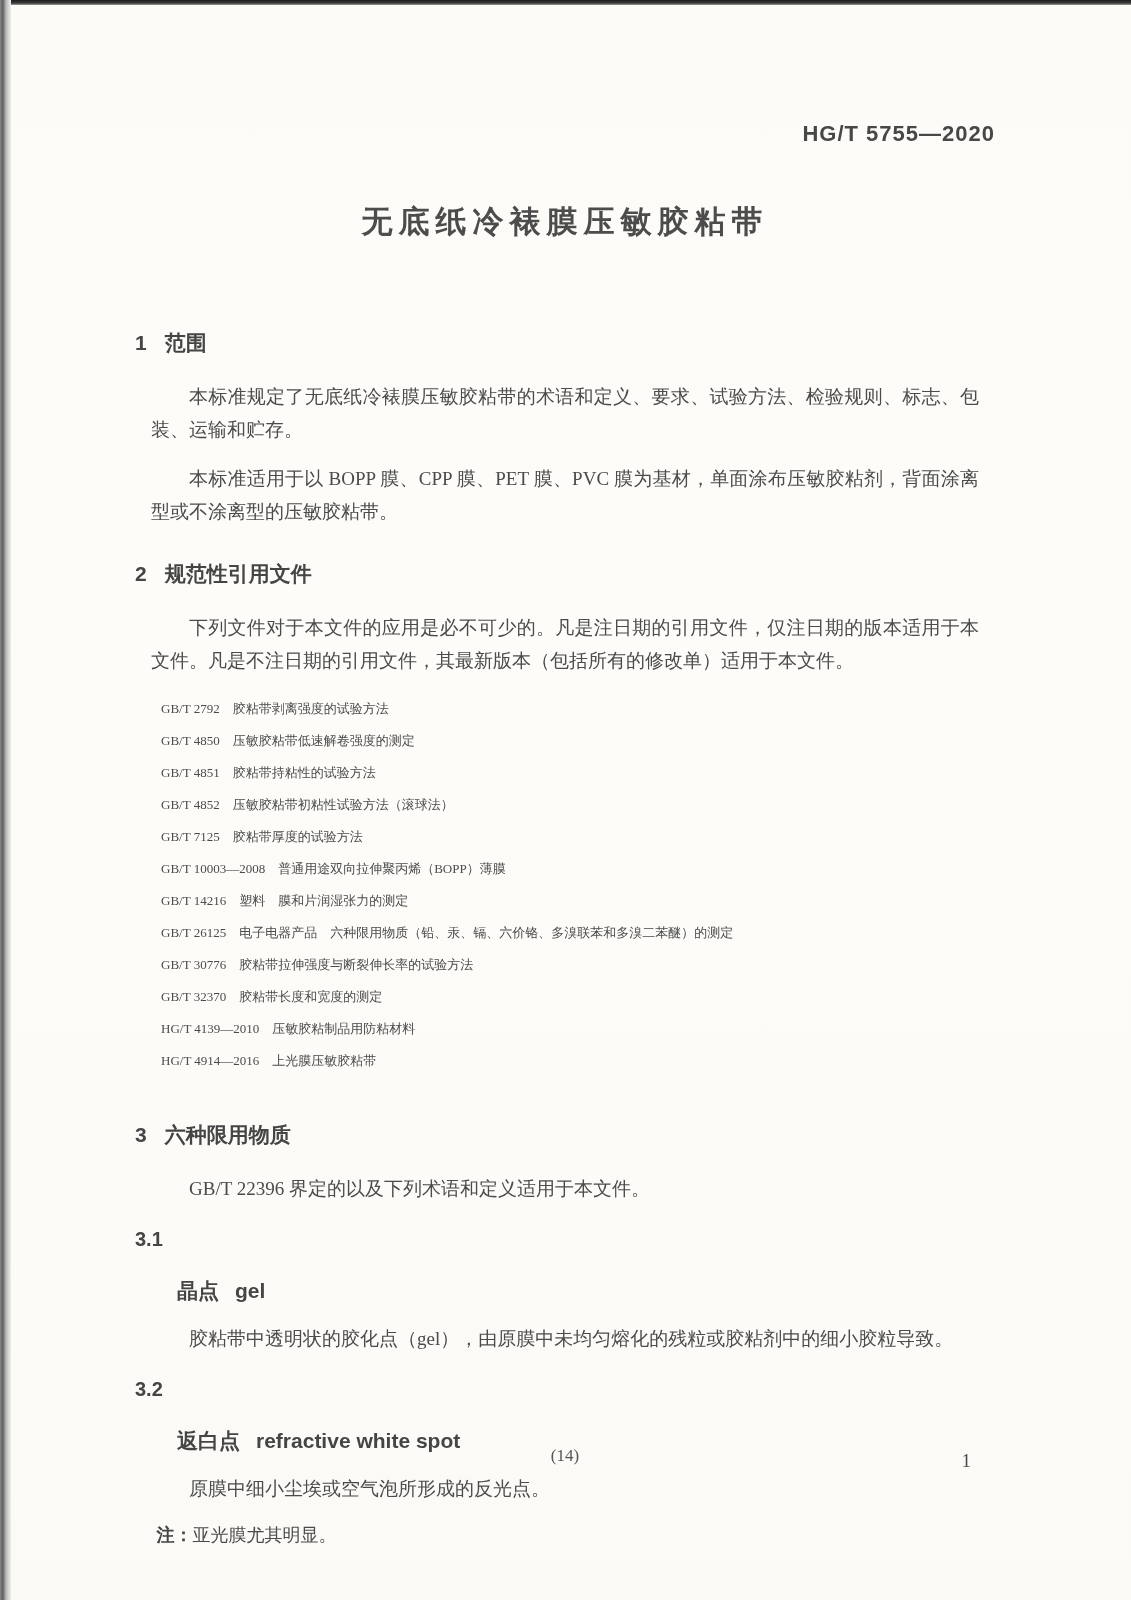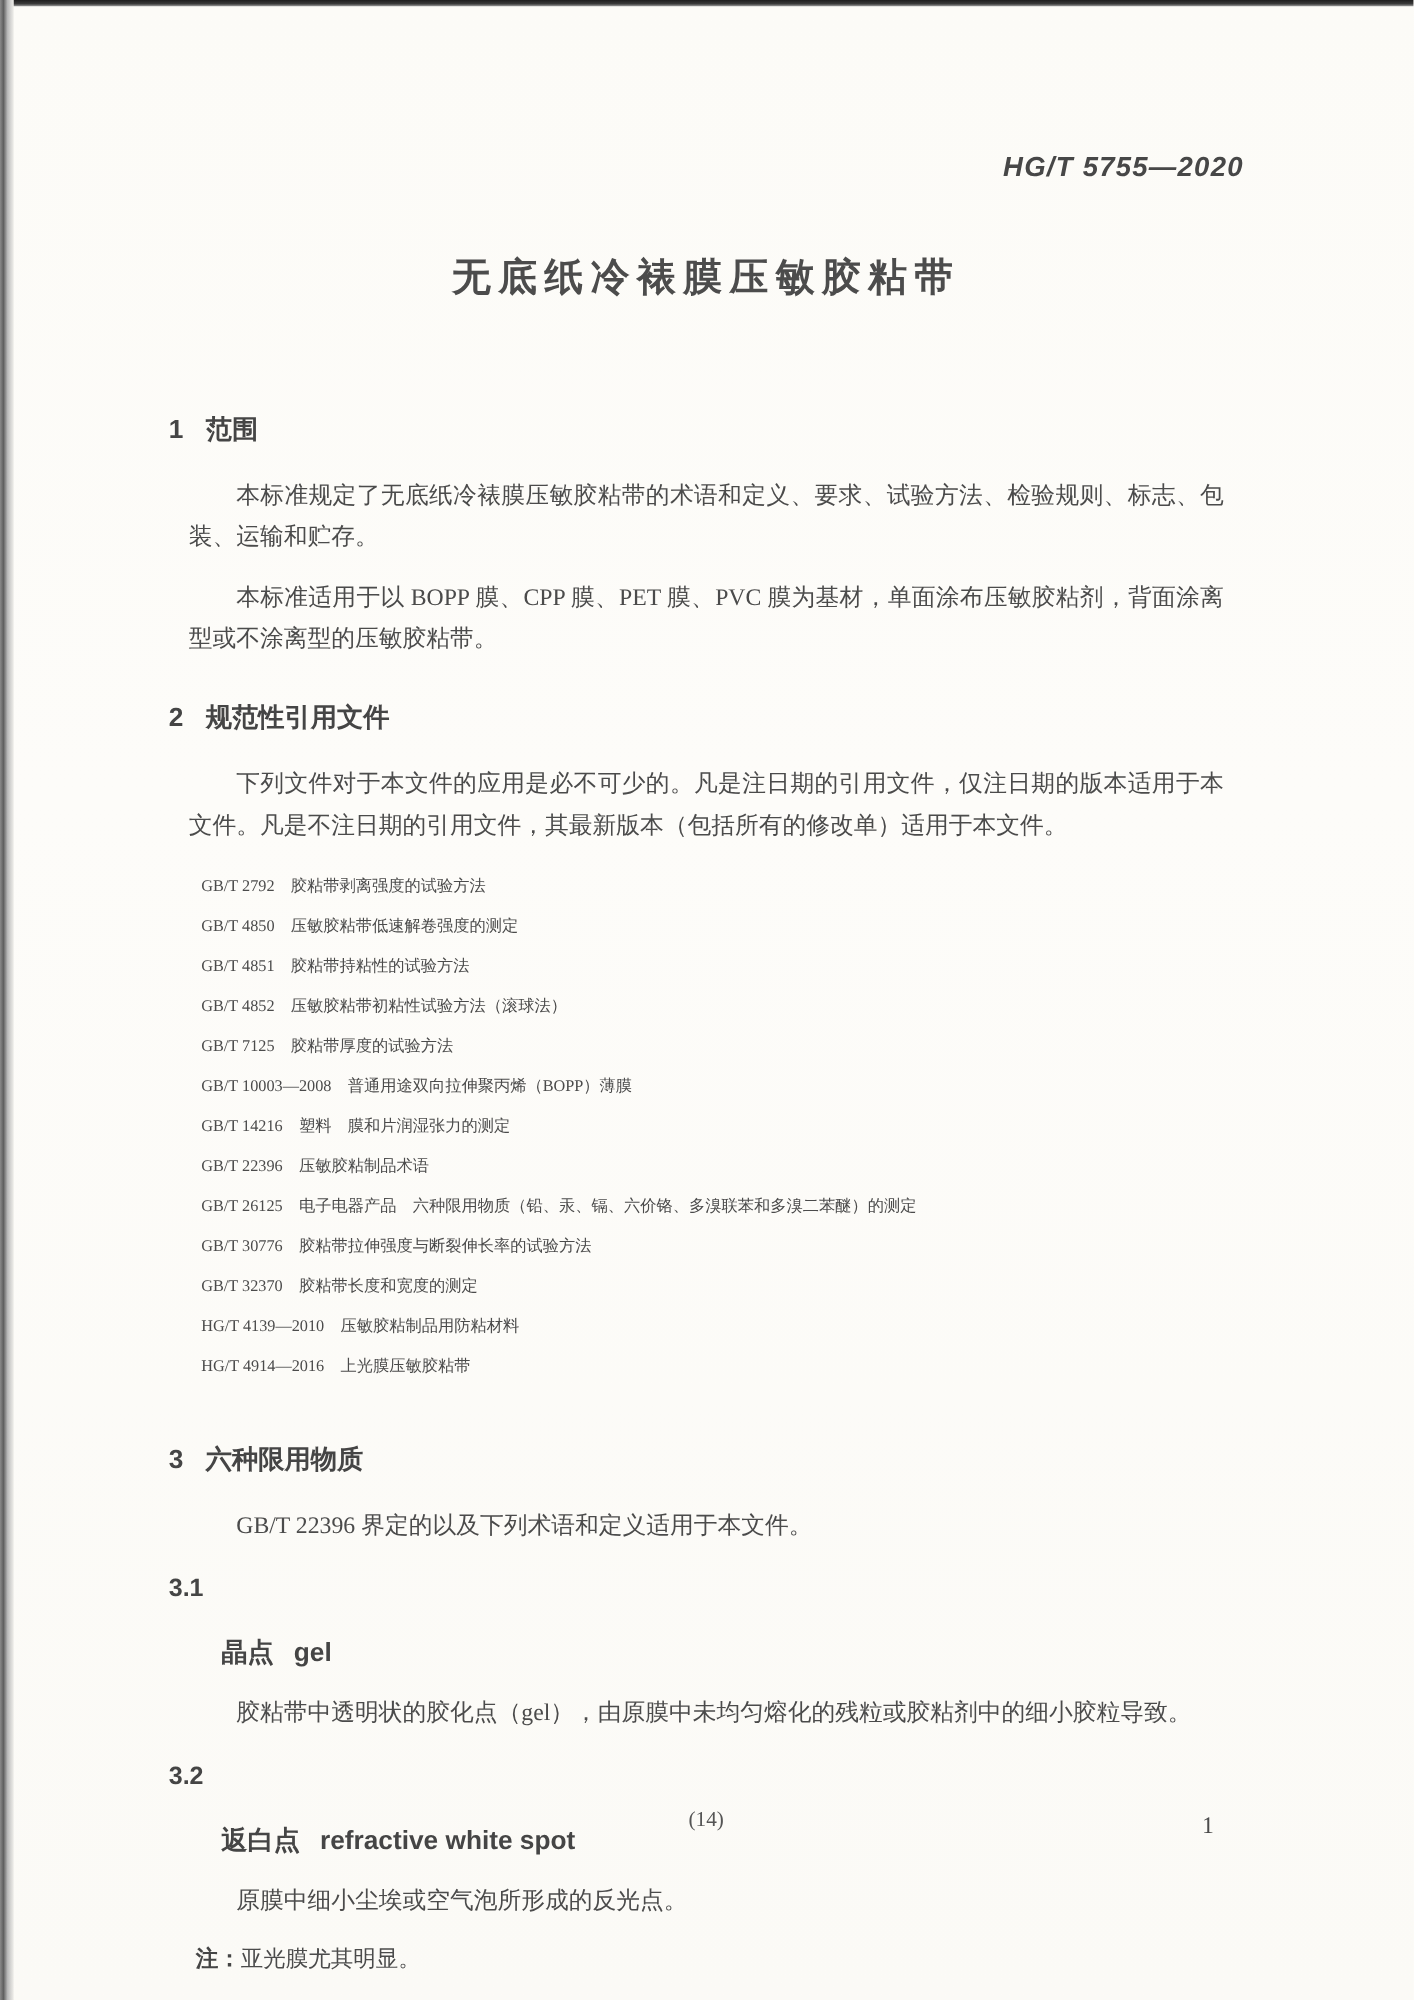--- a/index.html
+++ b/index.html
@@ -35,21 +35,20 @@
     top: 0;
   }
   .doc-code {
     margin-top: 121px;
     text-align: right;
     font-family: "Liberation Sans", sans-serif;
     font-weight: bold;
     font-size: 22px;
     letter-spacing: 1px;
     color: #474747;
-    font-style: italic;
   }
   .doc-title {
     margin-top: 54px;
     text-align: center;
     font-family: "Liberation Sans", sans-serif;
     font-weight: bold;
     font-size: 31px;
     letter-spacing: 6px;
     color: #4c4c4c;
   }
@@ -151,21 +150,20 @@
     </div>
     <p class="body-par par-gap">下列文件对于本文件的应用是必不可少的。凡是注日期的引用文件，仅注日期的版本适用于本文件。凡是不注日期的引用文件，其最新版本（包括所有的修改单）适用于本文件。</p>
     <div class="ref-list">
       <p class="ref-item">GB/T 2792　胶粘带剥离强度的试验方法</p>
       <p class="ref-item">GB/T 4850　压敏胶粘带低速解卷强度的测定</p>
       <p class="ref-item">GB/T 4851　胶粘带持粘性的试验方法</p>
       <p class="ref-item">GB/T 4852　压敏胶粘带初粘性试验方法（滚球法）</p>
       <p class="ref-item">GB/T 7125　胶粘带厚度的试验方法</p>
       <p class="ref-item">GB/T 10003—2008　普通用途双向拉伸聚丙烯（BOPP）薄膜</p>
       <p class="ref-item">GB/T 14216　塑料　膜和片润湿张力的测定</p>
-      <p class="ref-item">GB/T 22396　压敏胶粘制品术语</p>
       <p class="ref-item">GB/T 26125　电子电器产品　六种限用物质（铅、汞、镉、六价铬、多溴联苯和多溴二苯醚）的测定</p>
       <p class="ref-item">GB/T 30776　胶粘带拉伸强度与断裂伸长率的试验方法</p>
       <p class="ref-item">GB/T 32370　胶粘带长度和宽度的测定</p>
       <p class="ref-item">HG/T 4139—2010　压敏胶粘制品用防粘材料</p>
       <p class="ref-item">HG/T 4914—2016　上光膜压敏胶粘带</p>
     </div>
 
     <div class="sec-heading h-terms">
       <span class="sec-num">3</span><span>六种限用物质</span>
     </div>

